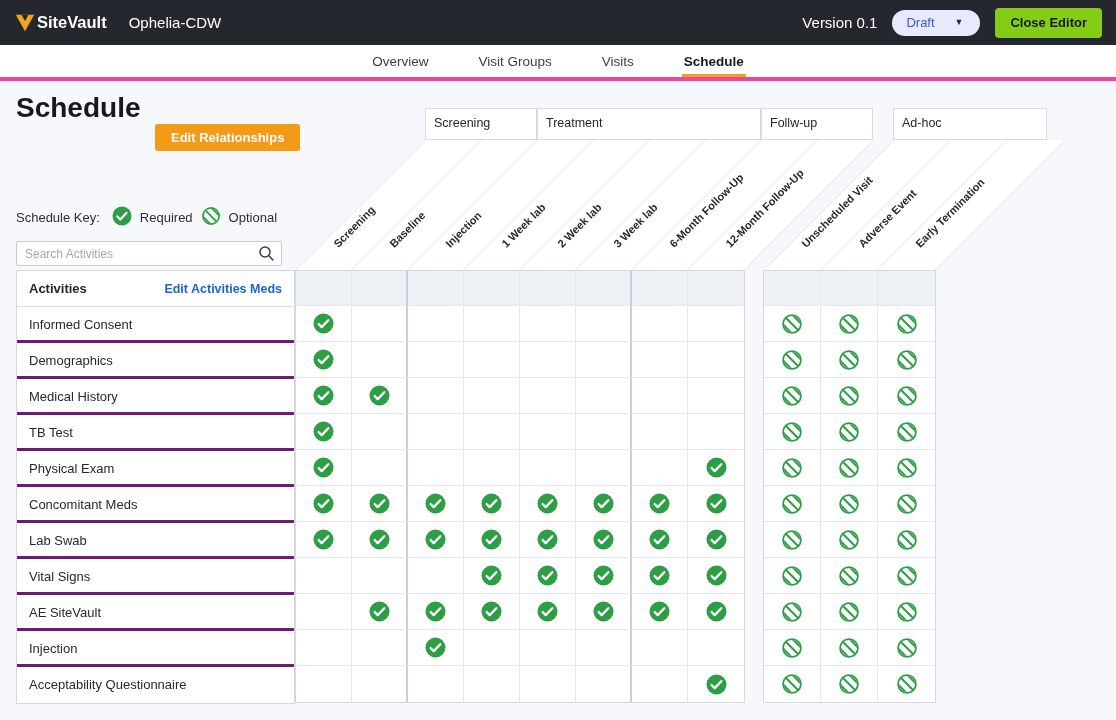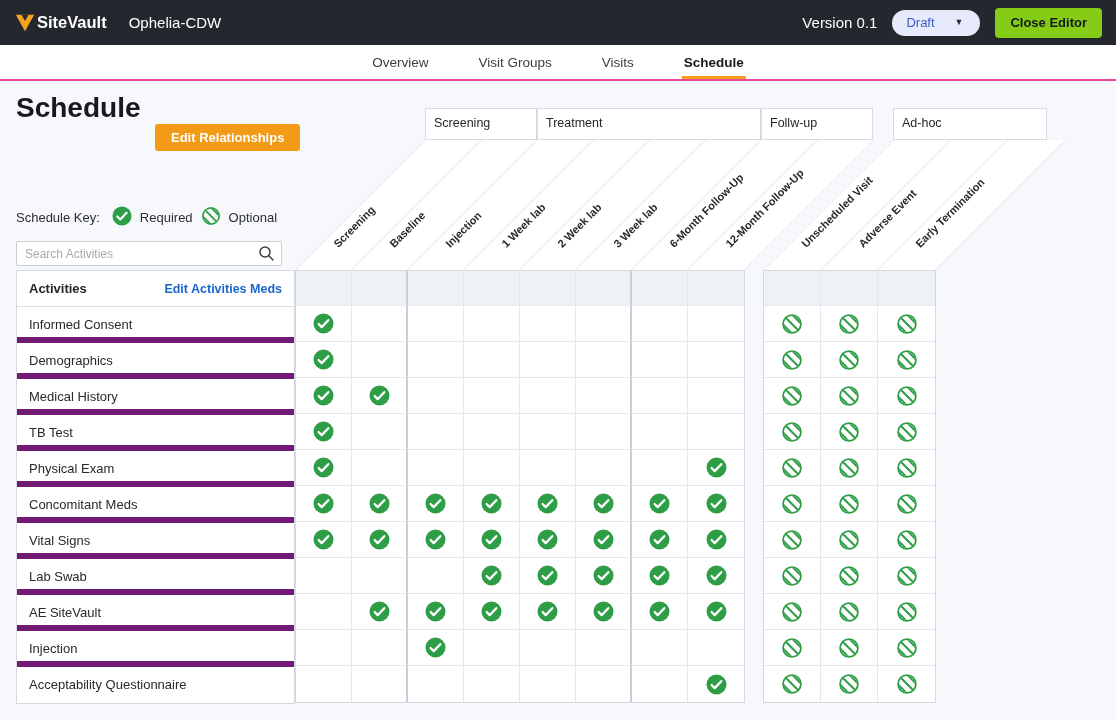--- a/index.html
+++ b/index.html
@@ -20,21 +20,21 @@
   .pill{height:26px;min-width:62px;background:var(--status-pill-bg,#E7EAFB);
     border-radius:13px;display:flex;align-items:center;gap:20px;
     padding:0 12px 0 14px;cursor:pointer;}
   .pill .lbl{color:var(--status-pill-text,#3B5BC4);font-size:13px;}
   .pill .caret{font-size:9px;color:#2b2f38;line-height:1;}
   .close-btn{height:30px;background:#84cc16;border:none;border-radius:4px;
     font-family:"Liberation Sans",sans-serif;
     font-weight:700;font-size:13px;padding:0 15px;color:#17191d;cursor:pointer;}
   
   .tabbar{position:absolute;top:45px;left:0;width:1116px;height:36px;background:#fff;
-    border-bottom:2px solid #ec4899;display:flex;justify-content:center;
+    border-bottom:4px solid #ec4899;display:flex;justify-content:center;
     gap:46px;box-sizing:border-box;}
   .tab{font-size:13.5px;color:#3a3e44;display:flex;align-items:center;
     padding:0 2px;box-sizing:border-box;cursor:pointer;border-bottom:3px solid transparent;padding-top:3px;}
   .tab.active{font-weight:700;color:#17191d;border-bottom:3px solid var(--accent-orange,#F5A01D);}
   
   .content{position:absolute;top:81px;left:0;width:1116px;height:639px;}
   .page-title{position:absolute;left:16px;top:11px;font-size:28px;font-weight:700;color:#17191c;margin:0;}
   .edit-rel{position:absolute;left:155px;top:20px;height:27px;border:none;border-radius:3px;
     background:var(--button-orange,#F39B17);color:#fff;font-weight:700;font-size:13px;
     font-family:"Liberation Sans",sans-serif;padding:0 16px;cursor:pointer;margin-top:23px;}
@@ -48,21 +48,21 @@
   .search input::placeholder{color:#a4a9b0;}
   .search .mag{position:absolute;right:7px;top:4px;}
   
   .atable{position:absolute;left:16px;top:189px;width:279px;background:#fff;
     border:1px solid #d4d9e0;box-sizing:border-box;}
   .atable .hdr{height:35px;display:flex;align-items:center;justify-content:space-between;
     padding:0 12px;border-bottom:1px solid #d9dee5;}
   .hdr-title{font-size:13px;font-weight:700;color:#23262b;}
   .hdr-link{font-size:12.5px;font-weight:700;color:var(--link-blue,#1A66CC);cursor:pointer;}
   .arow{height:36px;line-height:35px;padding-left:12px;font-size:13px;color:#26292e;
-    border-bottom:6px solid #701a75;box-sizing:border-box;white-space:nowrap;overflow:hidden;}
+    border-bottom:3px solid #701a75;box-sizing:border-box;white-space:nowrap;overflow:hidden;}
   .arow:last-child{border-bottom:none;}
   
   .sgrid{position:absolute;top:189px;background:#fff;border:1px solid #d4d9e0;
     box-sizing:border-box;display:grid;}
   .cell{border-right:1px solid #e4e8ee;border-bottom:1px solid #e4e8ee;
     display:flex;align-items:center;justify-content:center;box-sizing:border-box;}
   .cell.lastcol{border-right:none;}
   .cell.lastrow{border-bottom:none;}
   .cell.gb{border-right:2px solid #c9cfd8;}
   .cell.strip{background:#eef2f7;}
@@ -147,22 +147,22 @@
     <div class="hdr">
       <span class="hdr-title">Activities</span>
       <span class="hdr-link">Edit Activities Meds</span>
     </div>
   <div class="arow">Informed Consent</div>
       <div class="arow">Demographics</div>
       <div class="arow">Medical History</div>
       <div class="arow">TB Test</div>
       <div class="arow">Physical Exam</div>
       <div class="arow">Concomitant Meds</div>
+      <div class="arow">Lab Swab</div>
       <div class="arow">Vital Signs</div>
-      <div class="arow">Lab Swab</div>
       <div class="arow">AE SiteVault</div>
       <div class="arow">Injection</div>
       <div class="arow">Acceptability Questionnaire</div>
     </div>
 
 <div class="sgrid" style="left: 295px; width: 450px; grid-template-columns: repeat(8, 56px); grid-template-rows: 35px repeat(11, 36px);">
       <div class="cell strip"></div>
       <div class="cell strip gb"></div>
       <div class="cell strip"></div>
       <div class="cell strip"></div>

